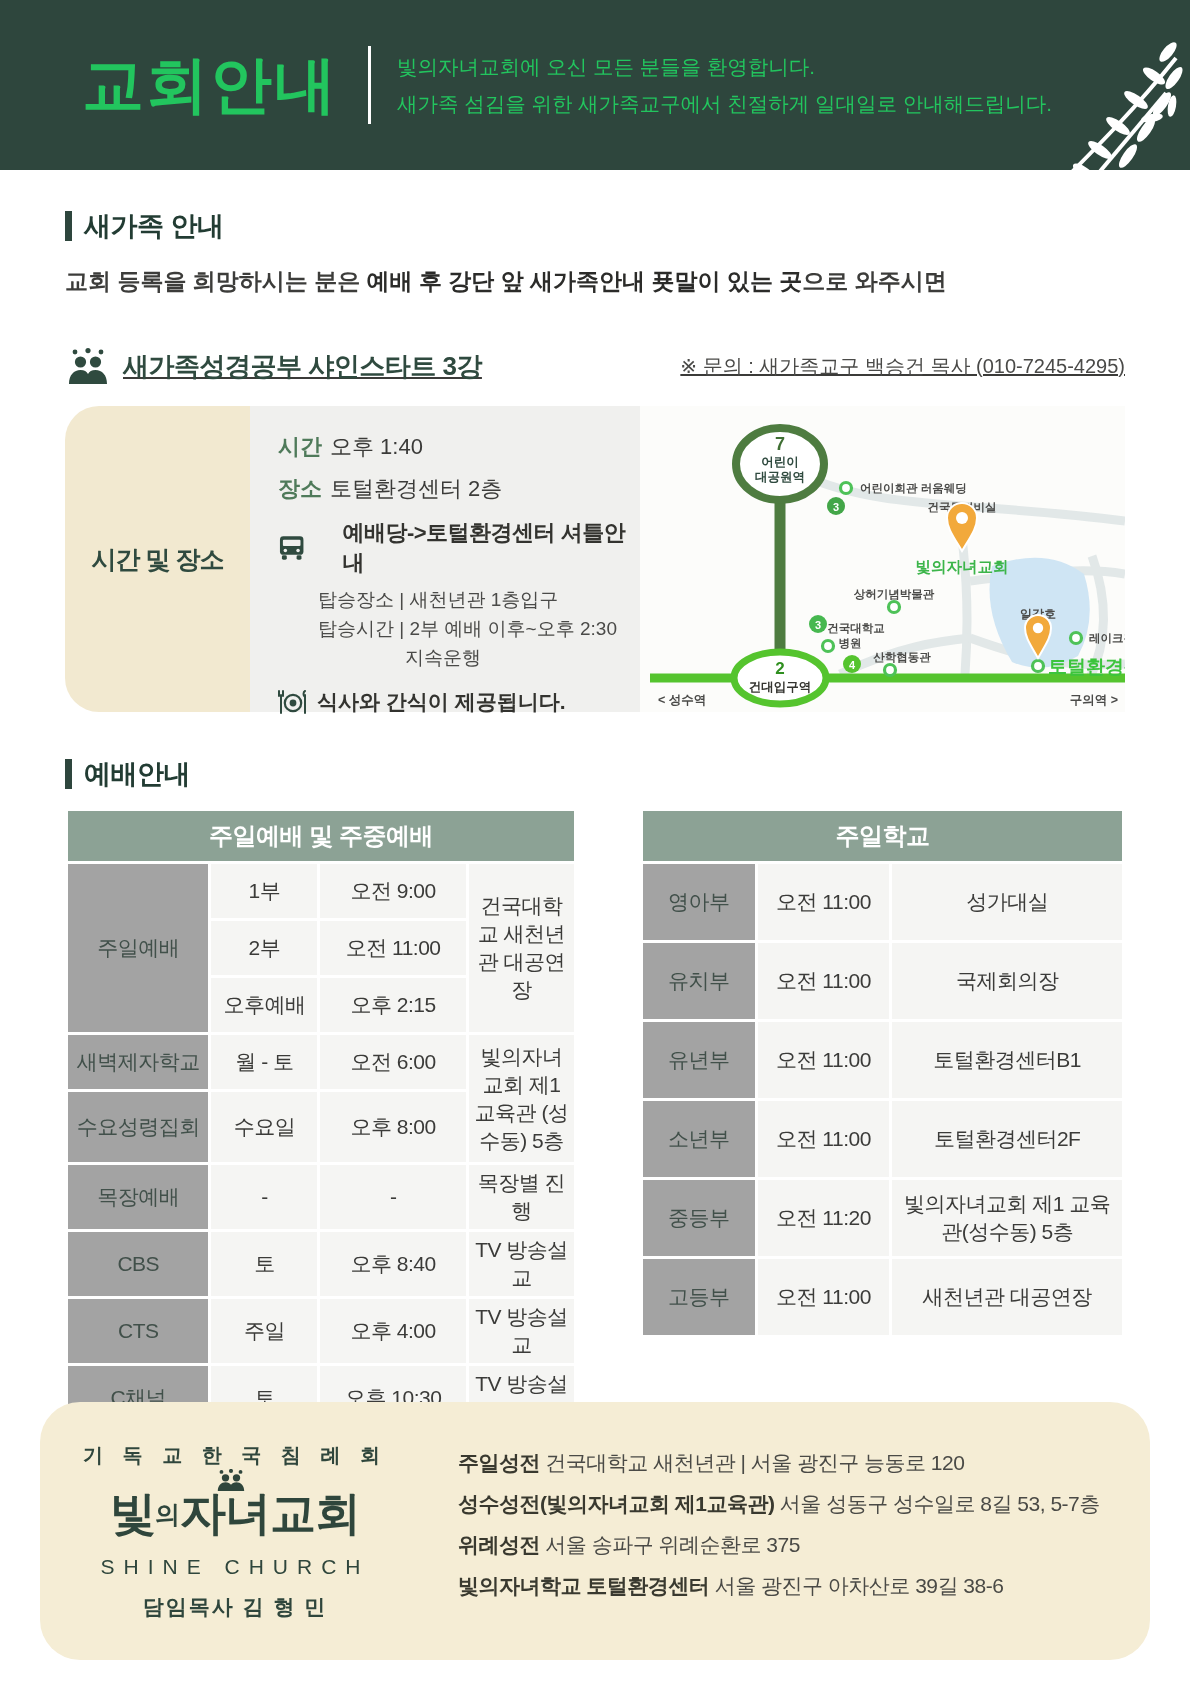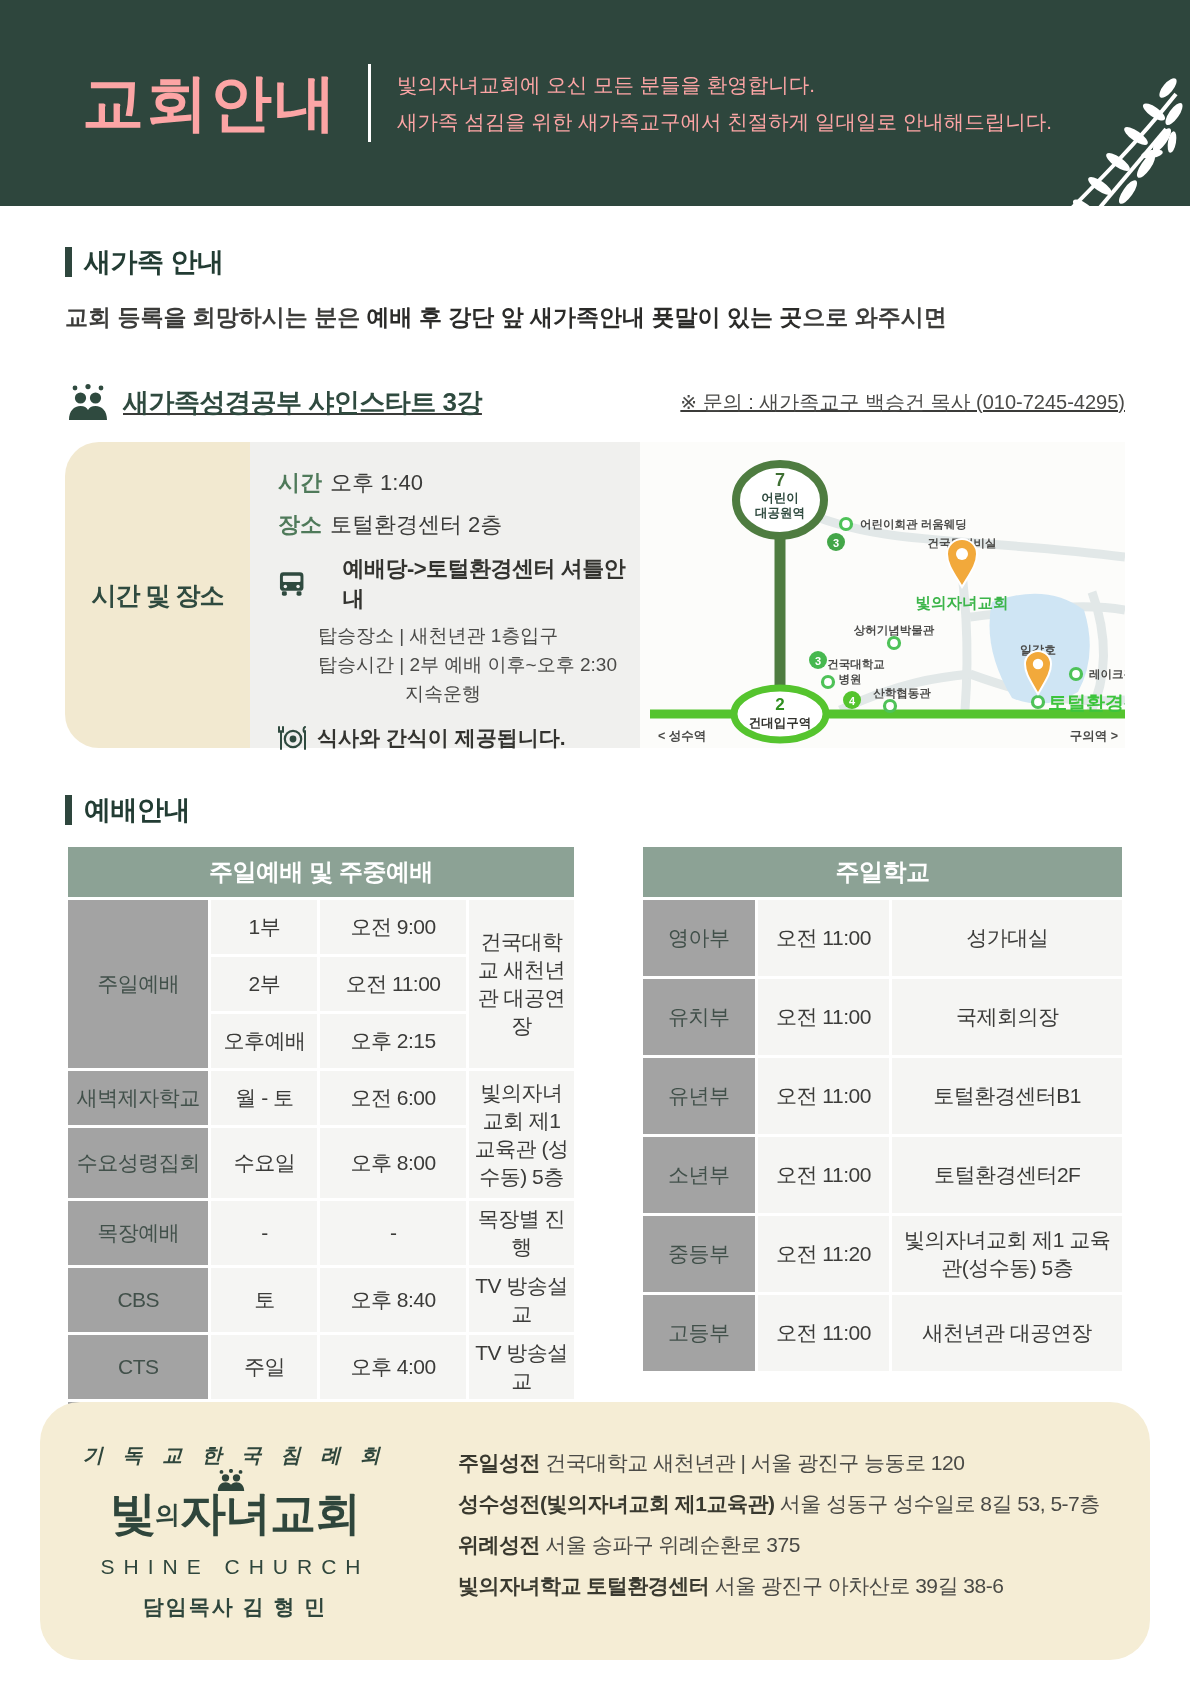--- a/index.html
+++ b/index.html
@@ -3,21 +3,21 @@
 <meta charset="utf-8">
 <style>
   * { margin:0; padding:0; box-sizing:border-box; }
   html,body { background:#fff; }
   body {
     width:1190px; height:1684px; position:relative; overflow:hidden;
     font-family:"Liberation Sans","DejaVu Sans",sans-serif; color:#3b3b39;
   }
   
   .hdr {
-    position:relative; height:206px; background:#2e463d; color:#fca5a5;
+    position:relative; height:170px; background:#2e463d; color:#22c55e;
     display:flex; align-items:center; overflow:hidden;
   }
   .hdr-title {
     font-family:"DejaVu Serif","Liberation Serif",serif;
     font-size:62px; font-weight:700; margin-left:82px; letter-spacing:2px;
   }
   .hdr-divider { width:3px; height:78px; background:#ffffff; margin:0 26px 0 30px; }
   .hdr-welcome { font-size:20.5px; line-height:37px; font-weight:500; }
   .hdr-leaf { position:absolute; right:-6px; bottom:-18px; }
   
@@ -62,21 +62,21 @@
   .tbl-right { width:485px; margin-left:63px; }
   .tbl-right col.c0 { width:113px; } .tbl-right col.c1 { width:133px; }
   .tbl-right col.c2 { width:233px; }
   .tbl-right td { height:76px; }
   
   .footer {
     position:absolute; left:40px; top:1402px; width:1110px; height:258px;
     background:#f5edd5; border-radius:40px; display:flex; align-items:center;
   }
   .f-left { width:390px; text-align:center; color:#2f463c; }
-  .f-denom { font-size:20px; font-weight:700; letter-spacing:7px;font-style:italic; }
+  .f-denom { font-size:20px; font-weight:700; letter-spacing:7px; }
   .f-logo { margin-top:14px; font-weight:700; position:relative; display:inline-block; }
   .f-logo .big { font-size:46px; letter-spacing:-1px; }
   .f-logo .small { font-size:25px; vertical-align:6px; }
   .f-logo .crown { position:absolute; left:104px; top:-14px; }
   .f-eng { font-size:21px; letter-spacing:9px; margin-top:10px; }
   .f-pastor { font-size:21px; font-weight:700; margin-top:14px; letter-spacing:2px; }
   .f-right { flex:1; padding-left:28px; }
   .f-line { font-size:21px; color:#4a4a46; margin-bottom:13px; letter-spacing:-0.5px; }
   .f-line b { color:#39392f; }
   .f-contact { font-size:21.5px; font-weight:700; color:#39392f; letter-spacing:-0.5px; }

